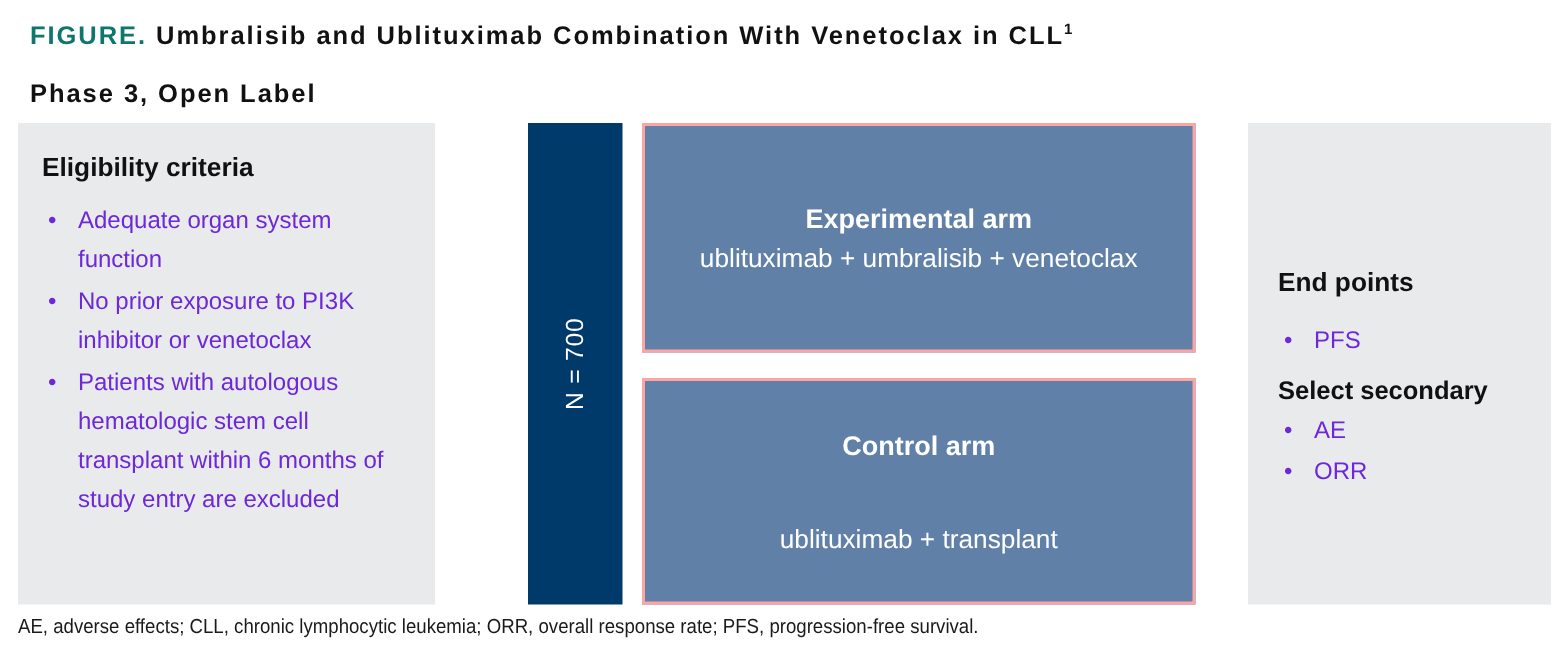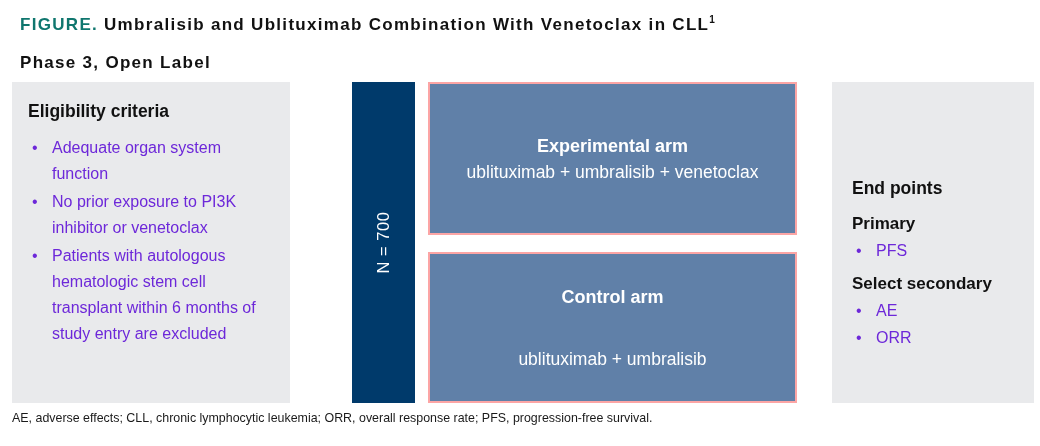--- a/index.html
+++ b/index.html
@@ -159,27 +159,26 @@
     <div class="n-label">N = 700</div>
   </div>
 
   <div class="arm-box arm-exp">
     <div class="arm-name">Experimental arm</div>
     <div class="arm-regimen">ublituximab + umbralisib + venetoclax</div>
   </div>
 
   <div class="arm-box arm-ctrl">
     <div class="arm-name">Control arm</div>
-    <div class="arm-regimen">ublituximab + umbralisib</div>
+    <div class="arm-regimen">ublituximab + transplant</div>
   </div>
 
   <div class="panel panel-right">
     <div class="endpoints-heading">End points</div>
 
-    <div class="endpoint-subheading">Primary</div>
     <ul class="bullet-list">
       <li>PFS</li>
     </ul>
 
     <div class="endpoint-subheading">Select secondary</div>
     <ul class="bullet-list">
       <li>AE</li>
       <li>ORR</li>
     </ul>
   </div>

